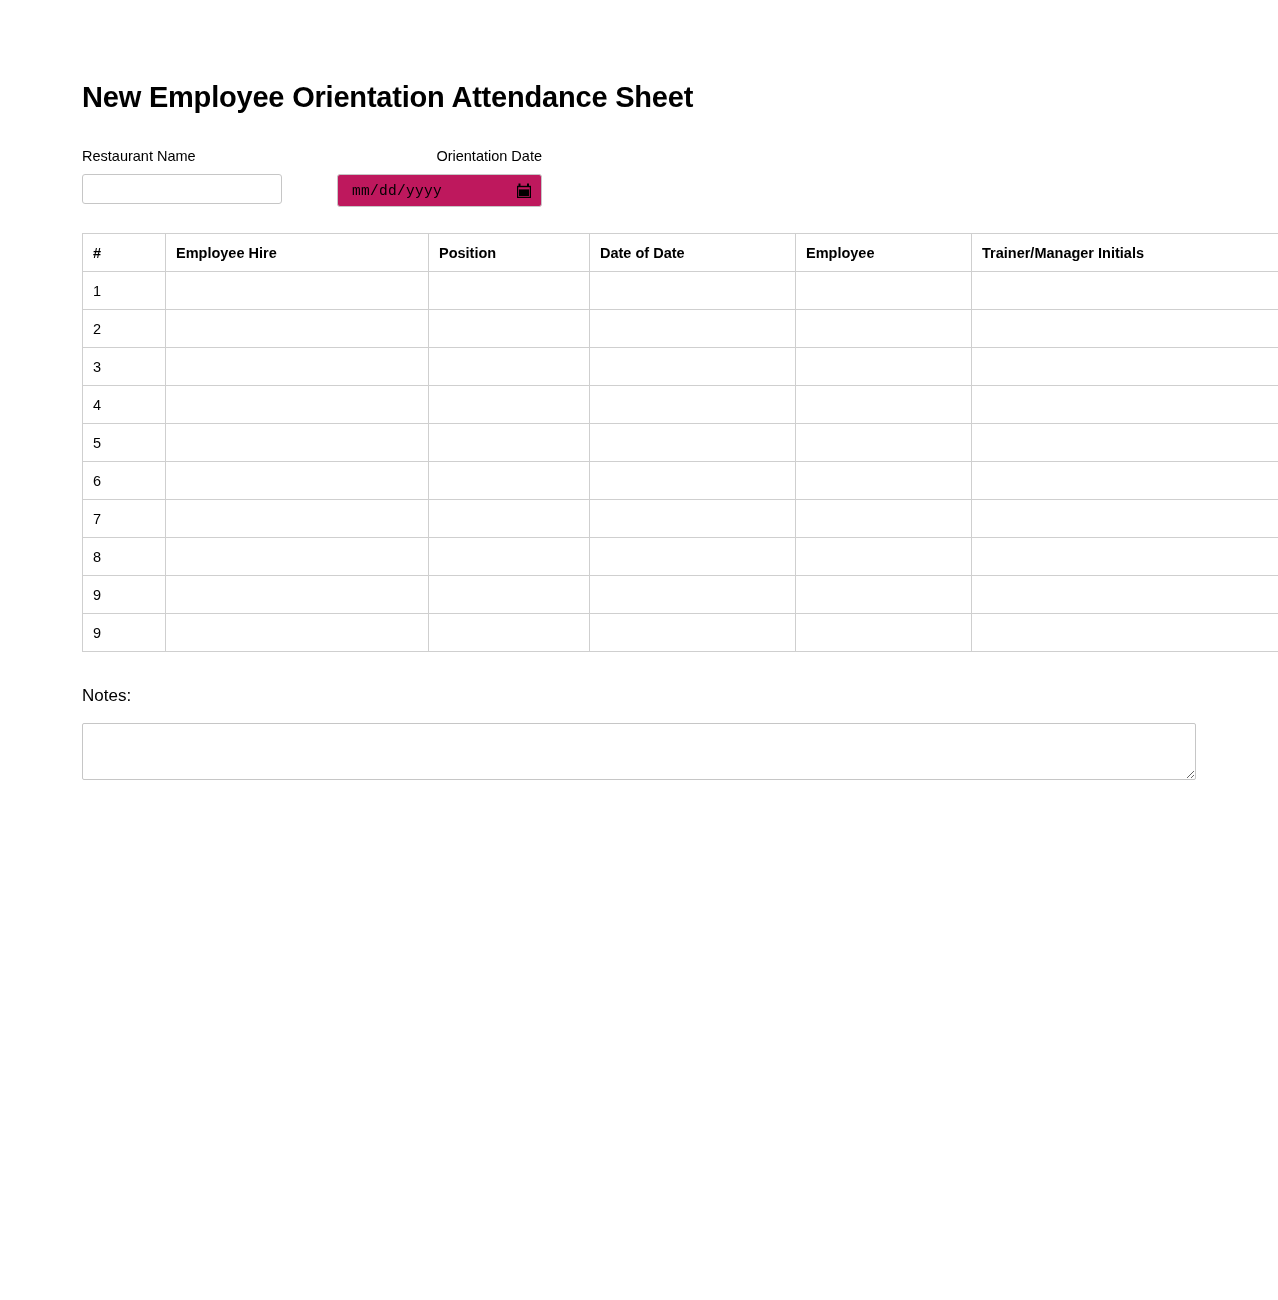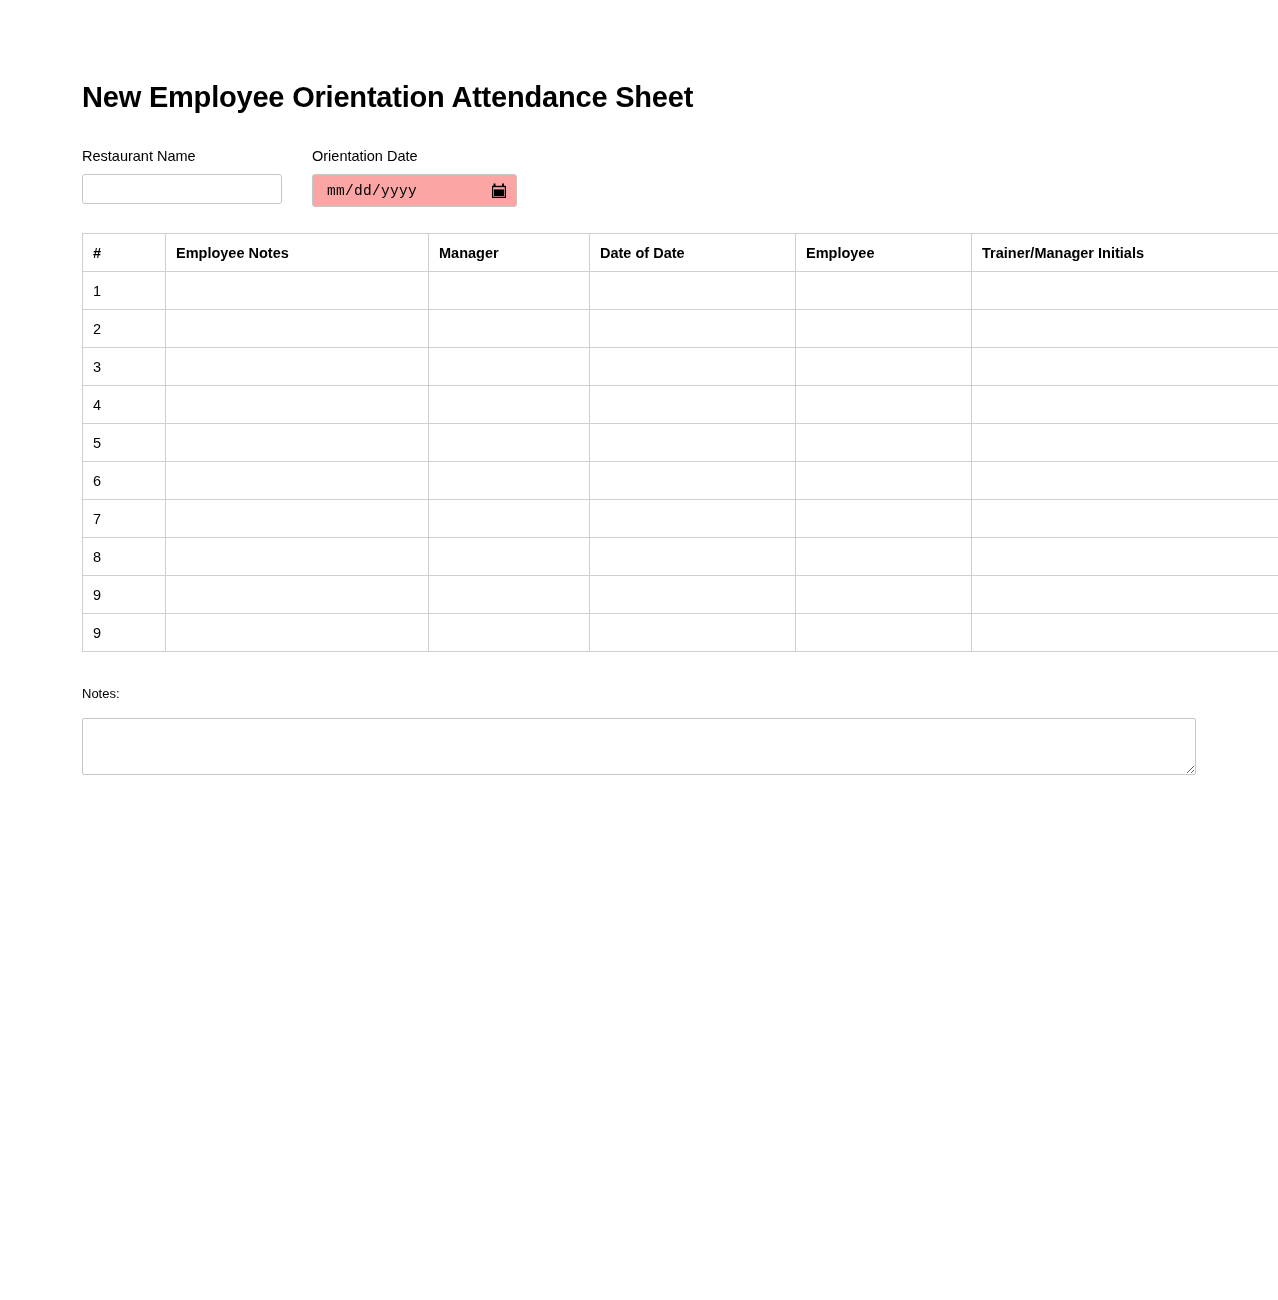--- a/index.html
+++ b/index.html
@@ -32,21 +32,21 @@
     align-items: flex-start;
     gap: 0;
     margin-bottom: 26px;
     margin-top: 24px;
   }
   .field {
     display: flex;
     flex-direction: column;
   }
   .field-restaurant { width: 230px; }
-  .field-date { width: 230px; }
+  .field-date { width: 230px; align-items: flex-end; }
   .field-location { width: 230px; }
   .field-label {
     font-size: 14.5px;
     line-height: 1.2;
     color: #000;
     margin-bottom: 9px;
     white-space: nowrap;
   }
   .text-input {
     box-sizing: border-box;
@@ -60,21 +60,21 @@
     padding: 2px 6px;
     color: #000;
     outline: none;
   }
   .date-input-wrap {
     box-sizing: border-box;
     width: 205px;
     height: 33px;
     border: 1px solid #c6c6c6;
     border-radius: 3px;
-    background: #fca5a5;
+    background: #be185d;
     display: flex;
     align-items: center;
     padding: 0 10px 0 14px;
     cursor: text;
   }
   .date-text {
     flex: 1;
     font-family: "Liberation Mono", monospace;
     font-size: 14.5px;
     letter-spacing: 0.3px;
@@ -117,21 +117,21 @@
   .col-name  { width: 242px; }
   .col-pos   { width: 140px; }
   .col-hire  { width: 185px; }
   .col-sig   { width: 155px; }
   .col-init  { width: 330px; }
 
   .notes-section {
     margin-top: 34px;
   }
   .notes-label {
-    font-size: 13px;
+    font-size: 17px;
     color: #000;
     margin-bottom: 16px;
     line-height: 1.2;
   }
   .notes-area {
     box-sizing: border-box;
     display: block;
     width: 1114px;
     height: 57px;
     border: 1px solid #c6c6c6;
@@ -172,22 +172,22 @@
       </div>
     </div>
 
 
   </div>
 
   <table class="attendance">
     <thead>
       <tr>
         <th class="col-num">#</th>
-        <th class="col-name">Employee Notes</th>
-        <th class="col-pos">Manager</th>
+        <th class="col-name">Employee Hire</th>
+        <th class="col-pos">Position</th>
         <th class="col-hire">Date of Date</th>
         <th class="col-sig">Employee</th>
         <th class="col-init">Trainer/Manager Initials</th>
       </tr>
     </thead>
     <tbody>
       <tr>
         <td>1</td>
         <td></td>
         <td></td>

